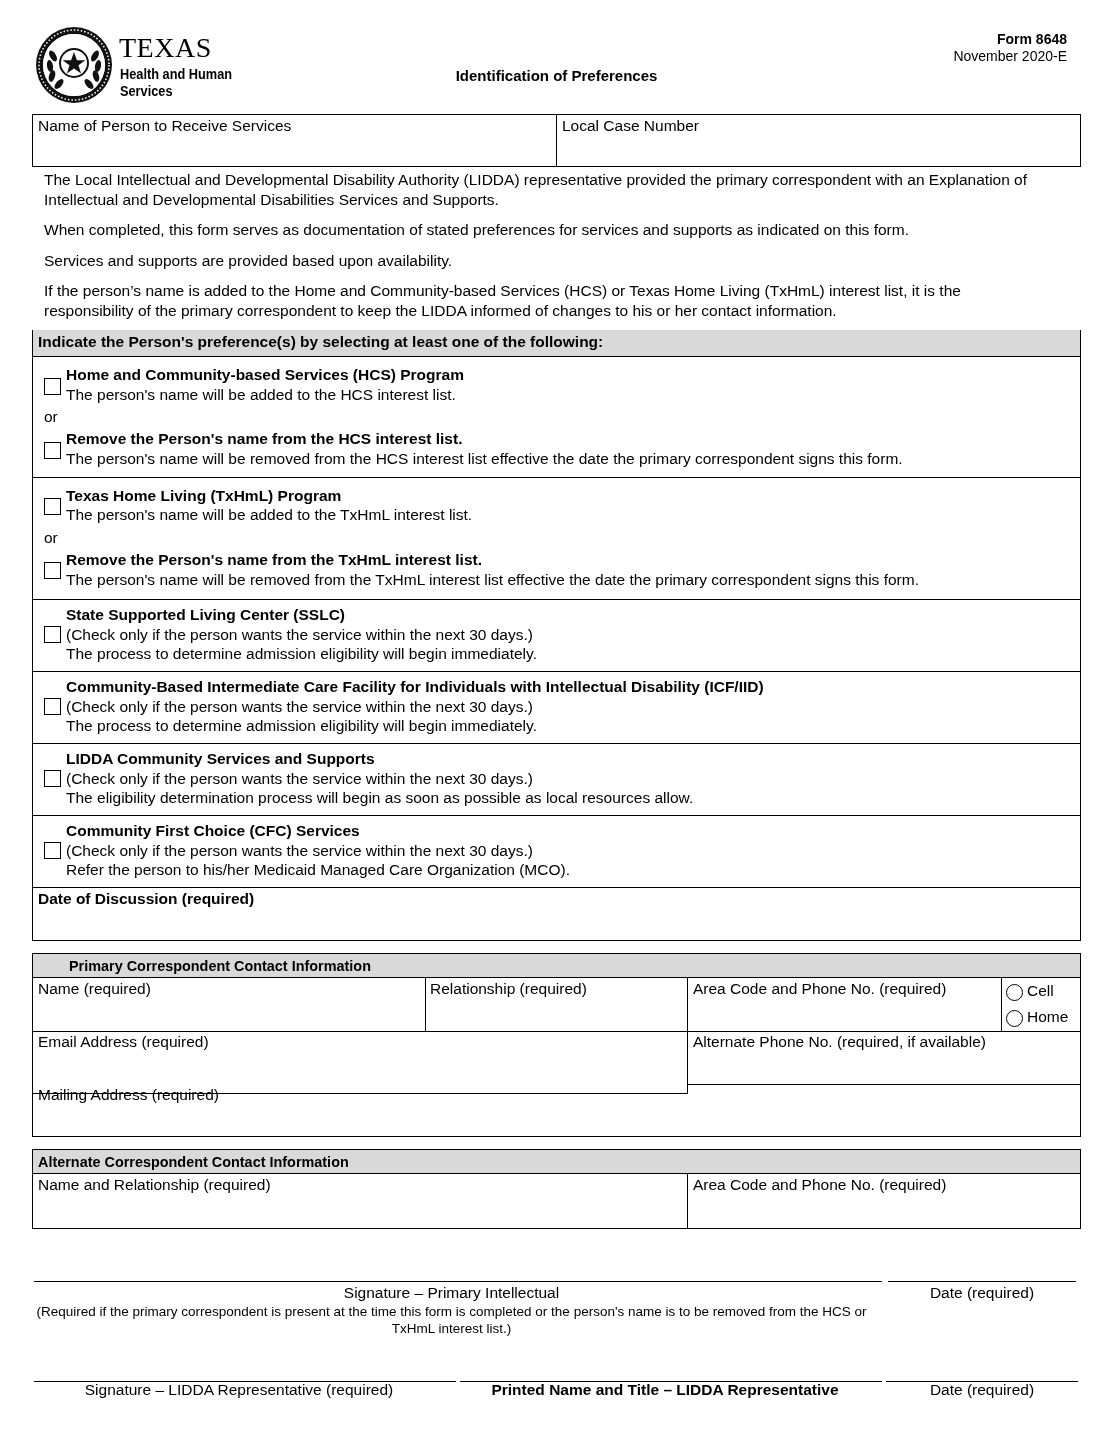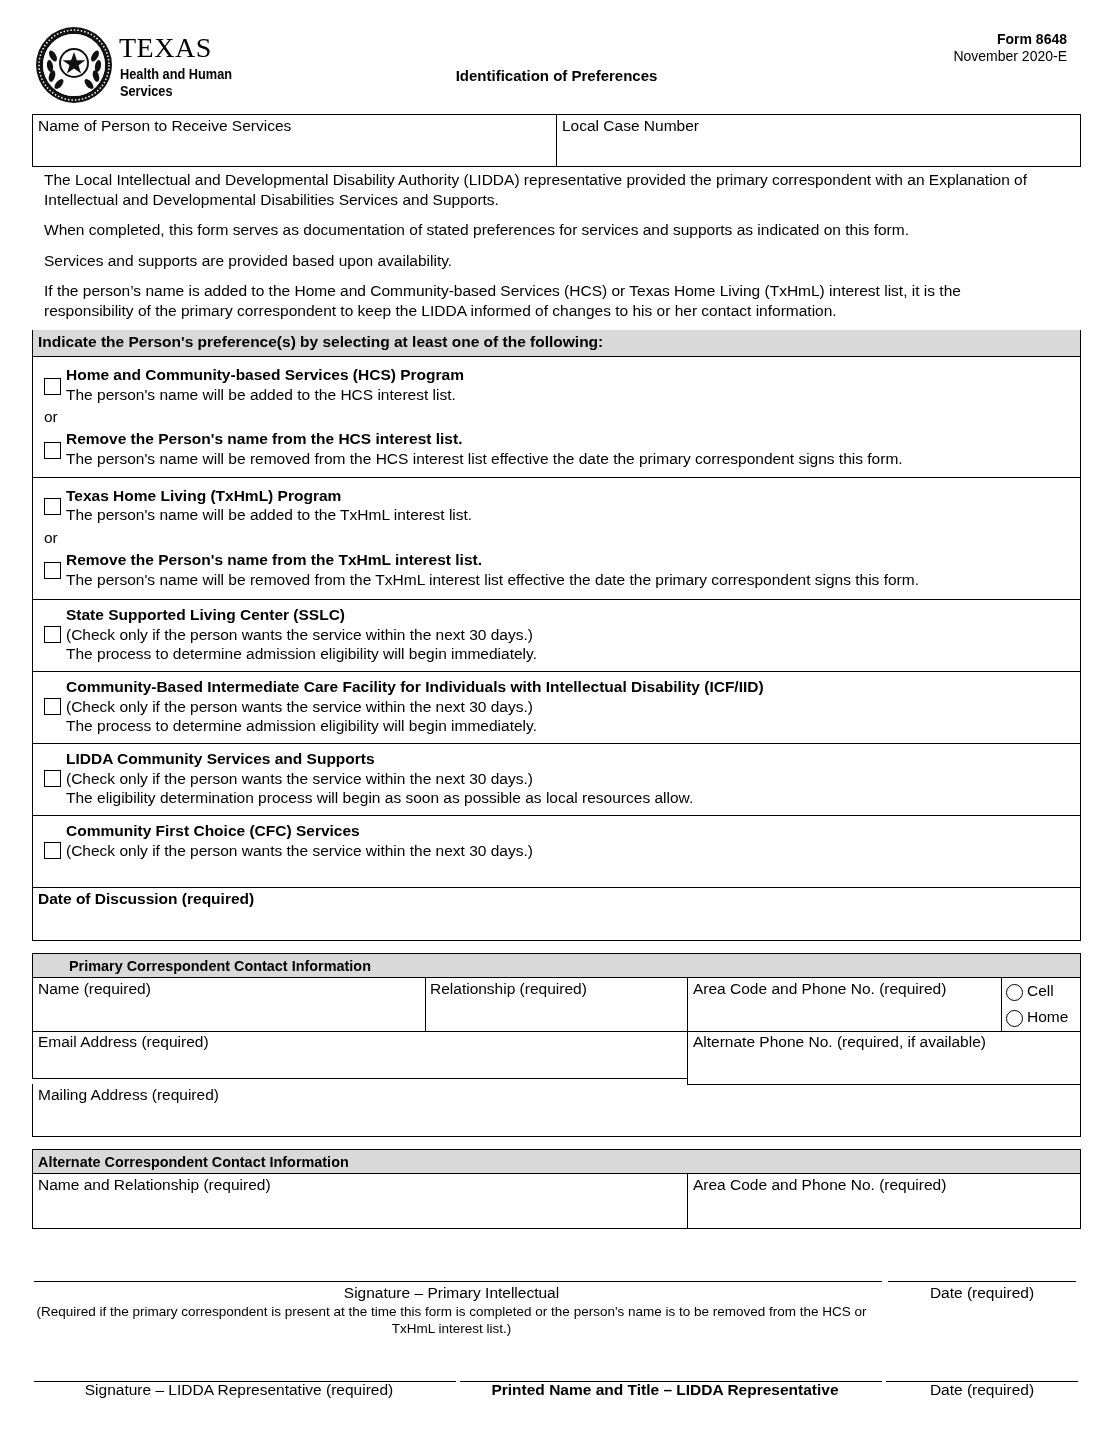--- a/index.html
+++ b/index.html
@@ -126,20 +126,21 @@
   <div class="cb" style="left:11px; top:26px;"></div>
   <div class="opt-title" style="top:6px;">LIDDA Community Services and Supports</div>
   <div class="opt-line" style="top:26px;">(Check only if the person wants the service within the next 30 days.)</div>
   <div class="opt-line" style="top:45px;">The eligibility determination process will begin as soon as possible as local resources allow.</div>
 </div>
 
 <div class="pref" style="top:816px; height:72px;">
   <div class="cb" style="left:11px; top:26px;"></div>
   <div class="opt-title" style="top:6px;">Community First Choice (CFC) Services</div>
   <div class="opt-line" style="top:26px;">(Check only if the person wants the service within the next 30 days.)</div>
+  <div class="opt-line" style="top:45px;">Refer the person to his/her Medicaid Managed Care Organization (MCO).</div>
 </div>
 
 <div class="pref" style="top:888px; height:53px;font-weight:bold;">
   <span class="cell-label">Date of Discussion (required)</span>
 </div>
 
 <div class="section-bar" style="top:953px;padding-left:36px;">
   <span class="narrow" style="display:inline-block;">Primary Correspondent Contact Information</span>
 </div>
 <div class="box" style="left:32px; top:978px; width:394px; height:54px; border-top:none;">
@@ -150,21 +151,21 @@
 </div>
 <div class="box" style="left:687px; top:978px; width:315px; height:54px; border-top:none;">
   <span class="cell-label">Area Code and Phone No. (required)</span>
 </div>
 <div class="box" style="left:1001px; top:978px; width:80px; height:54px; border-top:none; border-left:none;">
   <div class="radio" style="left:5px; top:6px;"></div>
   <span class="radio-label" style="left:26px; top:4px;">Cell</span>
   <div class="radio" style="left:5px; top:32px;"></div>
   <span class="radio-label" style="left:26px; top:30px;">Home</span>
 </div>
-<div class="box" style="left:32px; top:1031px; width:656px; height:48px; border-top:none;">
+<div class="box" style="left:32px; top:1031px; width:656px; height:63px; border-top:none;">
   <span class="cell-label">Email Address (required)</span>
 </div>
 <div class="box" style="left:687px; top:1031px; width:394px; height:54px; border-top:none; border-left:1px solid #000;">
   <span class="cell-label">Alternate Phone No. (required, if available)</span>
 </div>
 <div class="box" style="left:32px; top:1084px; width:1049px; height:53px; border-top:none;padding-left:43px;">
   <span class="cell-label">Mailing Address (required)</span>
 </div>
 
 <div class="section-bar" style="top:1149px;">

